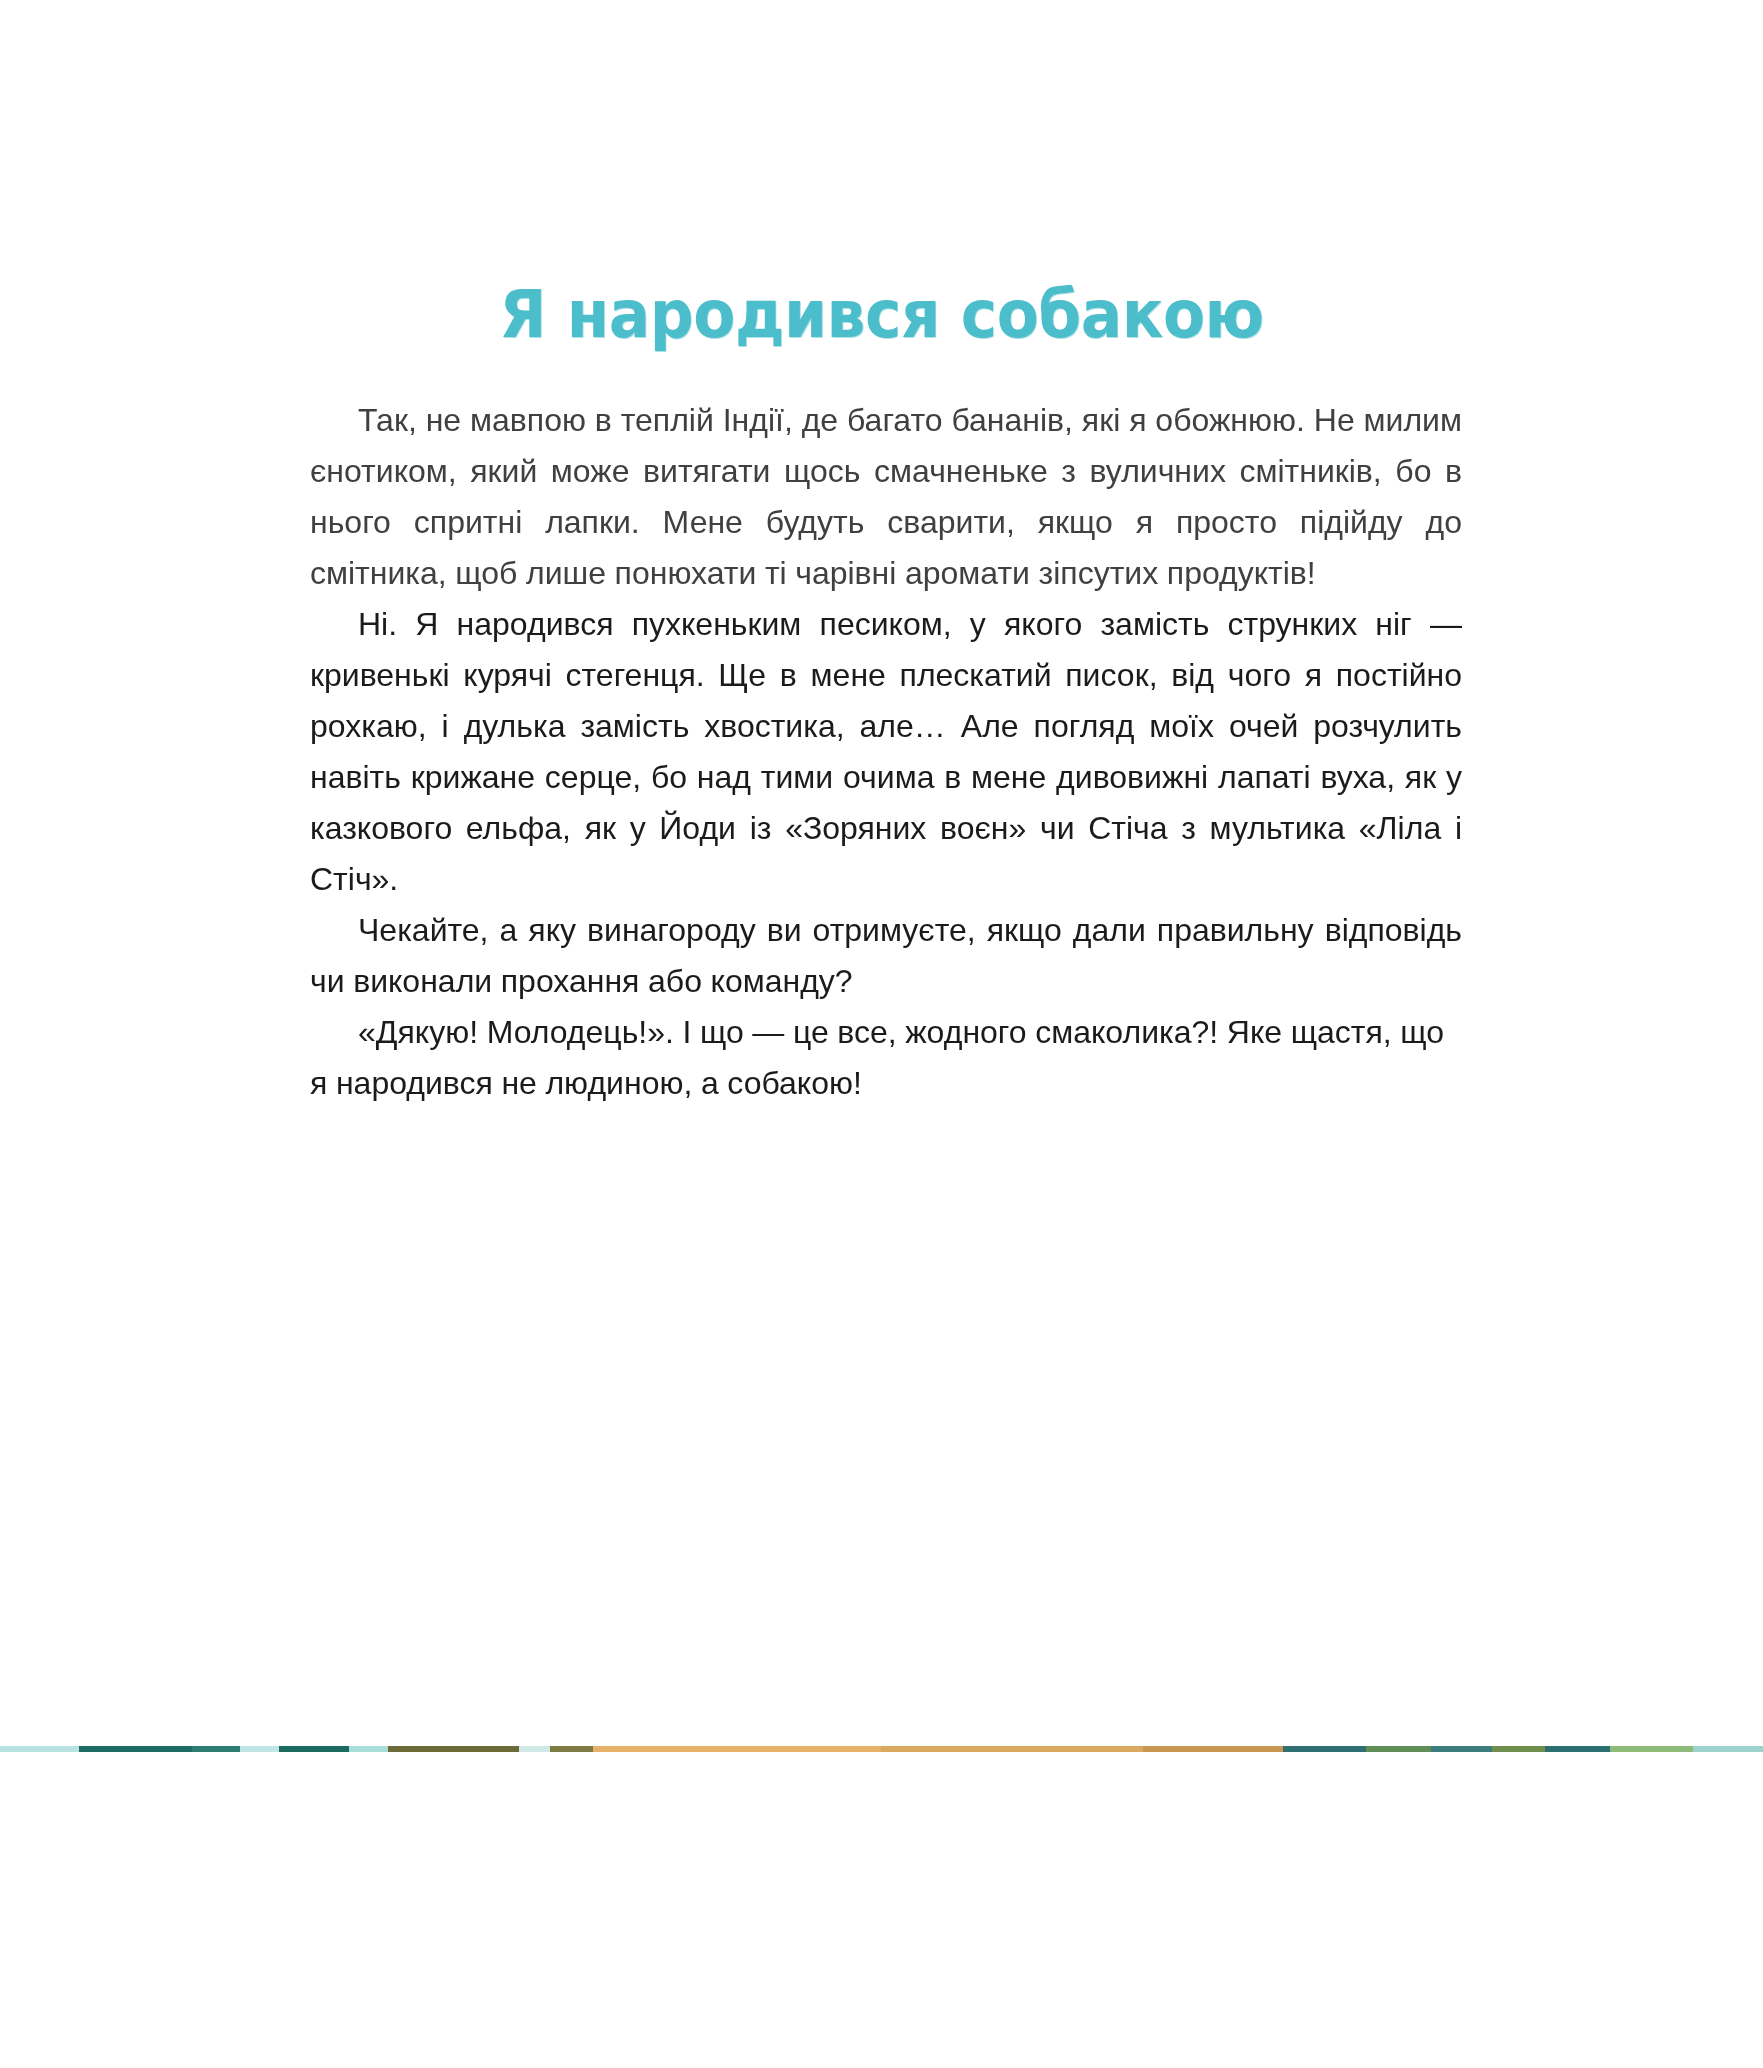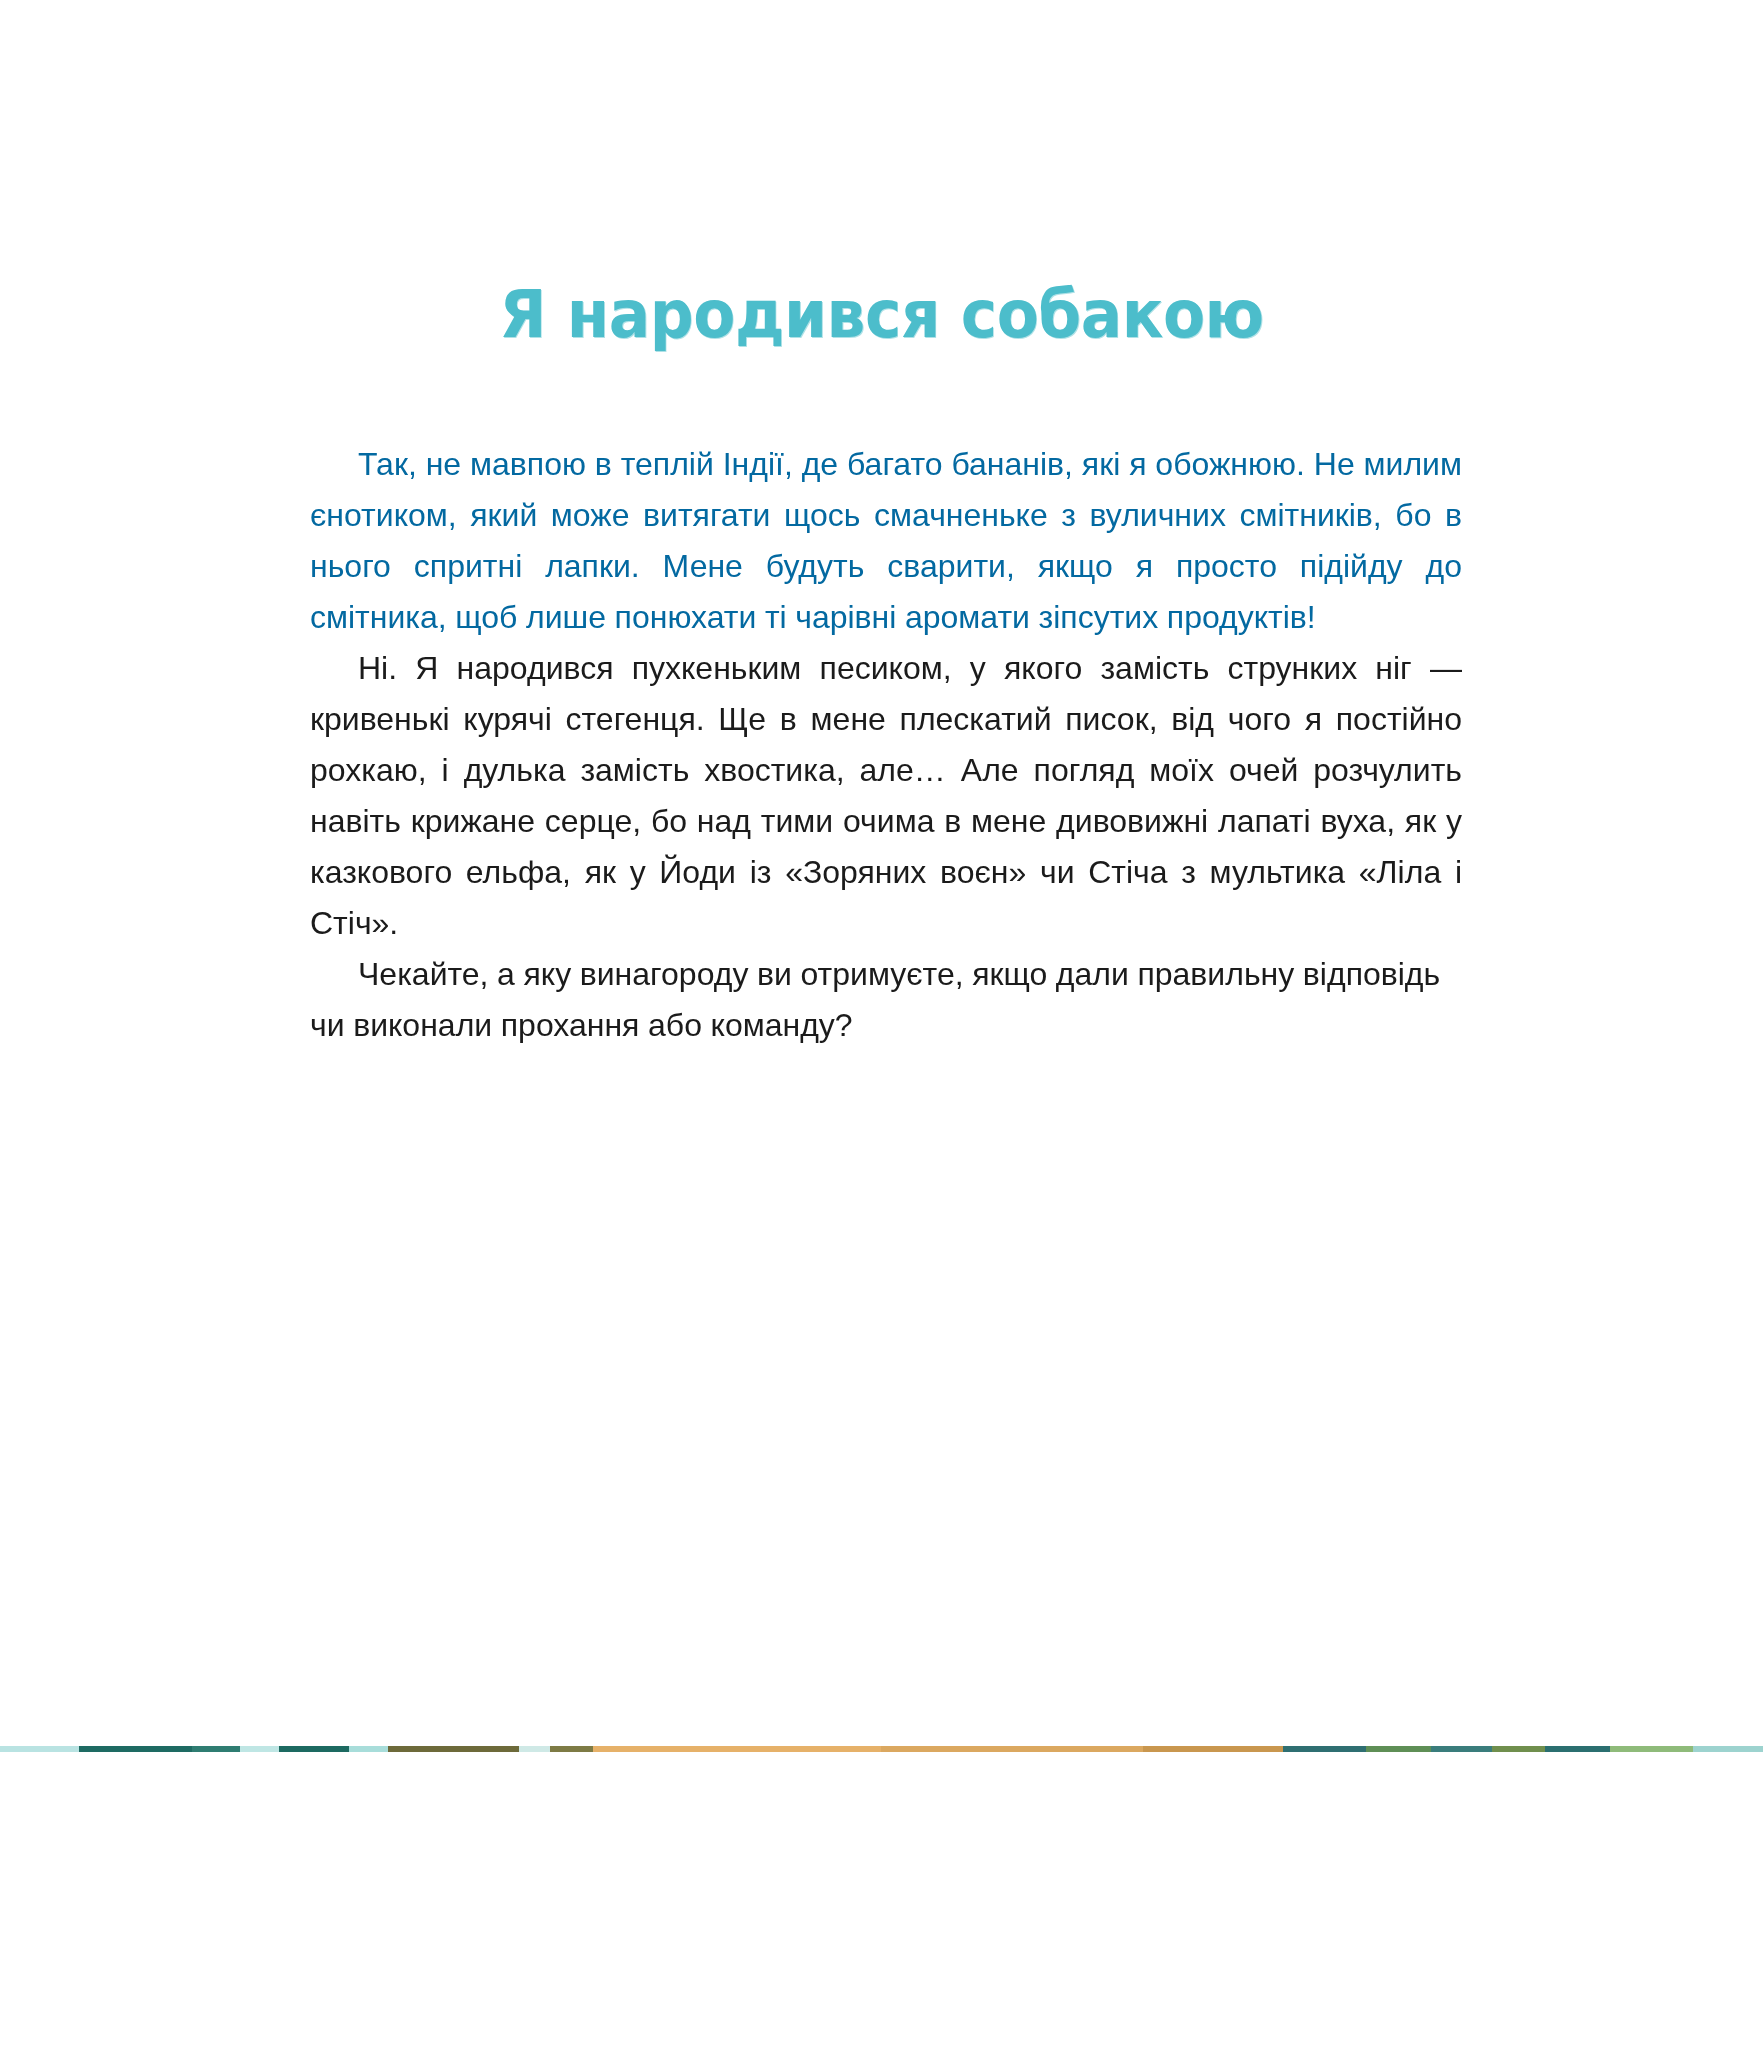--- a/index.html
+++ b/index.html
@@ -93,23 +93,24 @@
   }
 </style>
 </head>
 <body>
 
 <div class="page" style="background: rgb(255, 255, 255);">
 
   <h1 class="chapter-title" style="color: rgb(76, 189, 203);">Я народився собакою</h1>
 
   <div class="text-column">
-    <p class="body-paragraph" style="color: #0369a1; margin-top: 44px;">Так, не мавпою в теплій Індії, де багато бананів, які я обожнюю. Не милим єнотиком, який може витягати щось смачненьке з вуличних смітників, бо в нього спритні лапки. Мене будуть сварити, якщо я про­сто підійду до смітника, щоб лише понюхати ті чарівні аромати зіпсутих продуктів!</p>
+    <p class="body-paragraph" style="color: #404040;">Так, не мавпою в теплій Індії, де багато бананів, які я обожнюю. Не милим єнотиком, який може витягати щось смачненьке з вуличних смітників, бо в нього спритні лапки. Мене будуть сварити, якщо я про­сто підійду до смітника, щоб лише понюхати ті чарівні аромати зіпсутих продуктів!</p>
     <p class="body-paragraph" style="color: rgb(27, 27, 27);">Ні. Я народився пухкеньким песиком, у якого замість стрункиx ніг — кривенькі курячі стегенця. Ще в мене плескатий писок, від чого я по­стійно рохкаю, і дулька замість хвостика, але… Але погляд моїх очей розчулить навіть крижане серце, бо над тими очима в мене дивовижні лапаті вуха, як у казкового ельфа, як у Йоди із «Зоряних воєн» чи Стіча з мультика «Ліла і Стіч».</p>
     <p class="body-paragraph" style="color: rgb(27, 27, 27);">Чекайте, а яку винагороду ви отримуєте, якщо дали правильну від­повідь чи виконали прохання або команду?</p>
+    <p class="body-paragraph" style="color: rgb(27, 27, 27);">«Дякую! Молодець!». І що — це все, жодного смаколика?! Яке щастя, що я народився не людиною, а собакою!</p>
   </div>
 
   <div class="folio" style="color: rgb(42, 42, 42);">7</div>
 
   <div class="edge-strip">
       <span style="background: rgb(185, 227, 226); width: 4.45545%;"></span>
       <span style="background: rgb(30, 107, 99); width: 6.43564%;"></span>
       <span style="background: rgb(47, 125, 114); width: 2.72277%;"></span>
       <span style="background: rgb(191, 230, 228); width: 2.22772%;"></span>
       <span style="background: rgb(29, 106, 97); width: 3.9604%;"></span>

